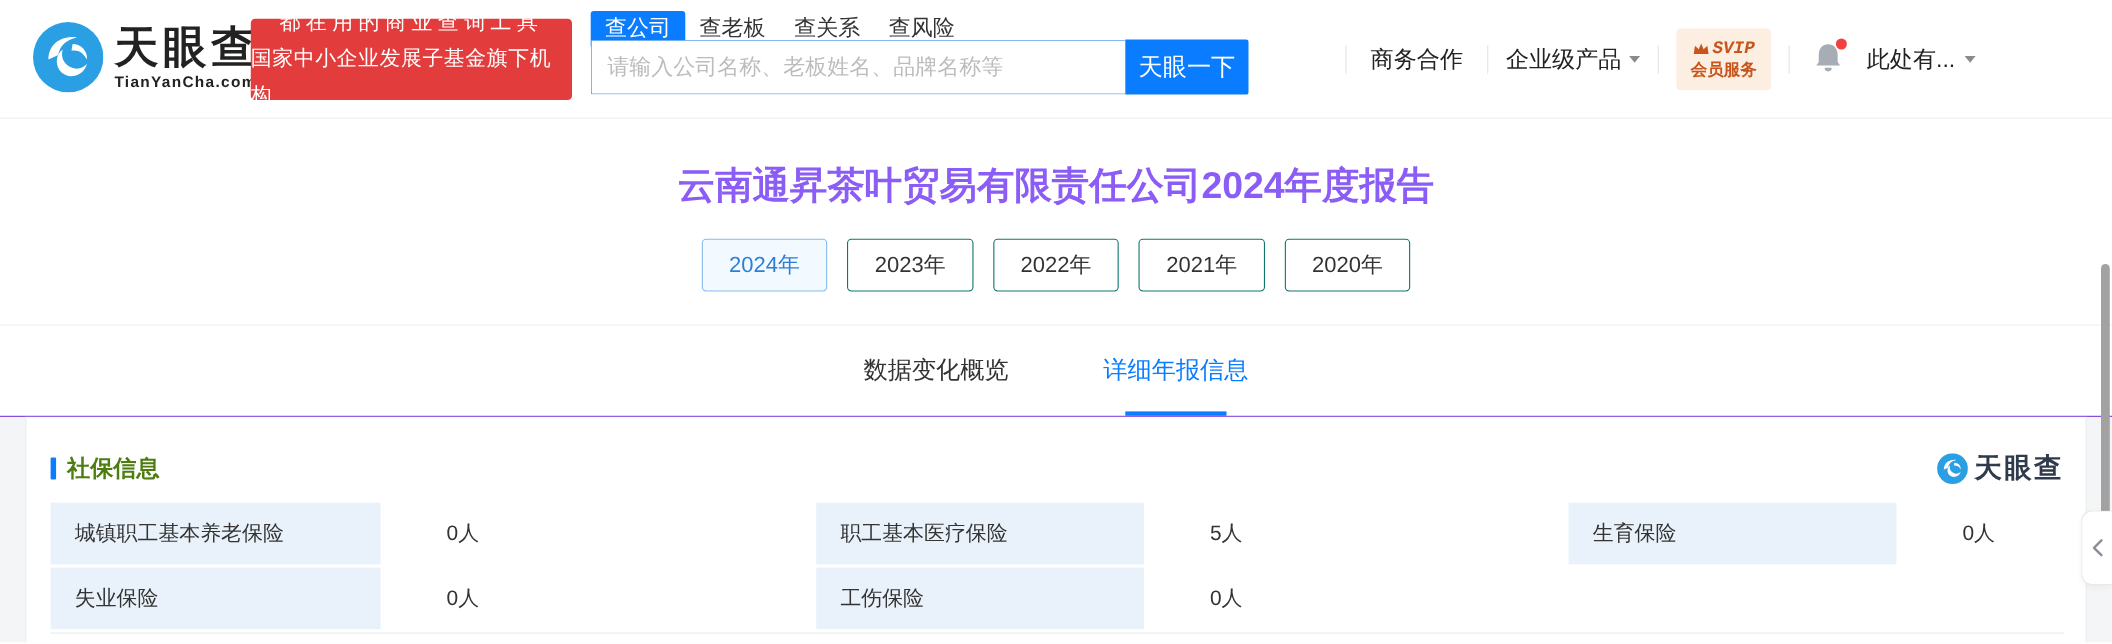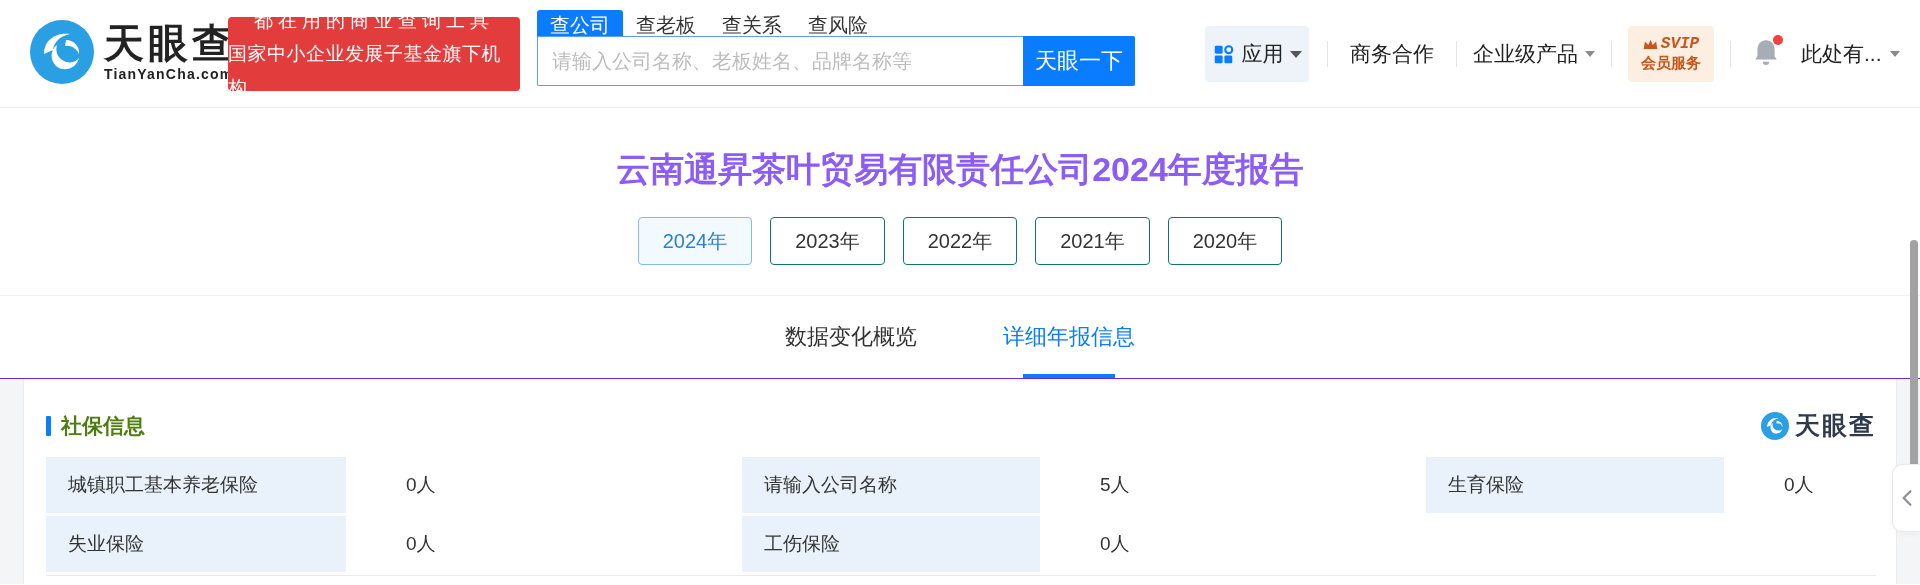--- a/index.html
+++ b/index.html
@@ -124,30 +124,20 @@
           <div class="stab">查关系</div>
           <div class="stab">查风险</div>
         </div>
       <div class="search-row">
         <input class="search-input" type="text" placeholder="请输入公司名称、老板姓名、品牌名称等" style="">
         <button class="search-btn">天眼一下</button>
       </div>
     </div>
 
     <div class="header-right">
-      <div class="apps-btn">
-        <svg width="21" height="21" viewBox="0 0 24 24">
-          <rect x="2" y="2" width="9" height="9" rx="1.5" fill="#0a7cff"></rect>
-          <circle cx="18" cy="6.5" r="4" fill="none" stroke="#0a7cff" stroke-width="2.4"></circle>
-          <rect x="2" y="13" width="9" height="9" rx="1.5" fill="#0a7cff"></rect>
-          <rect x="13" y="13" width="9" height="9" rx="1.5" fill="#0a7cff"></rect>
-        </svg>
-        <span class="apps-label">应用</span>
-        <span class="caret"></span>
-      </div>
 
       <div class="vdiv m-l18"></div>
       <div class="nav-link m-l22 m-r22">商务合作</div>
       <div class="vdiv"></div>
 
       <div class="nav-ent m-l16 m-r16">
         <span class="nav-link">企业级产品</span>
         <span class="caret sm"></span>
       </div>
       <div class="vdiv"></div>
@@ -209,21 +199,21 @@
             <path d="M26 46 C20 40 20 30 27 25 C25 32 28 38 34 41 C40 44 46 42 49 38 C47 48 34 53 26 46 Z" fill="#fff"></path>
             <path d="M36 20 C44 20 50 27 49 34 C46 28 41 25 35 26 Z" fill="#fff"></path>
           </svg>
           <span class="wm-brand">天眼查</span>
         </div>
       </div>
       <div class="ins-table">
           <div class="trow">
             <div class="cell label">城镇职工基本养老保险</div>
             <div class="cell value">0人</div>
-            <div class="cell label">请输入公司名称</div>
+            <div class="cell label">职工基本医疗保险</div>
             <div class="cell value">5人</div>
             <div class="cell label">生育保险</div>
             <div class="cell value">0人</div>
           </div>
           <div class="trow">
             <div class="cell label">失业保险</div>
             <div class="cell value">0人</div>
             <div class="cell label">工伤保险</div>
             <div class="cell value">0人</div>
             <div class="cell"></div>

